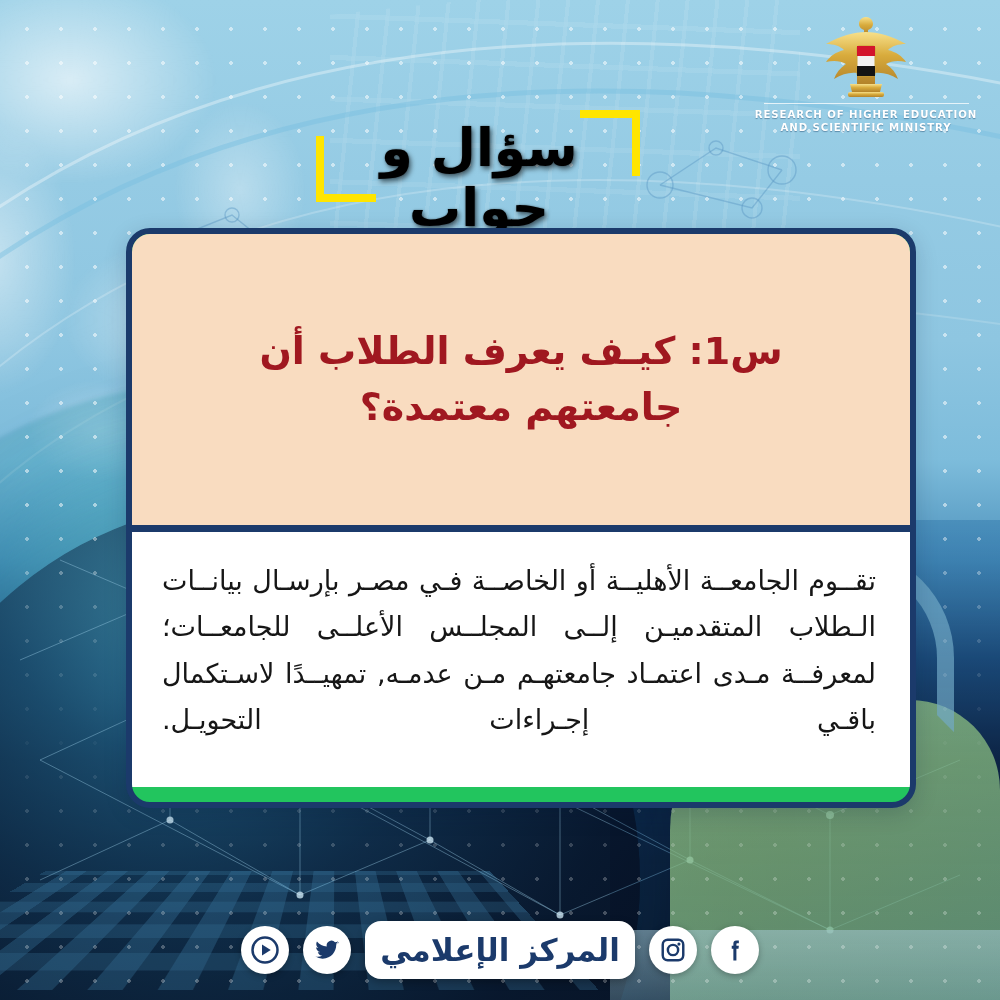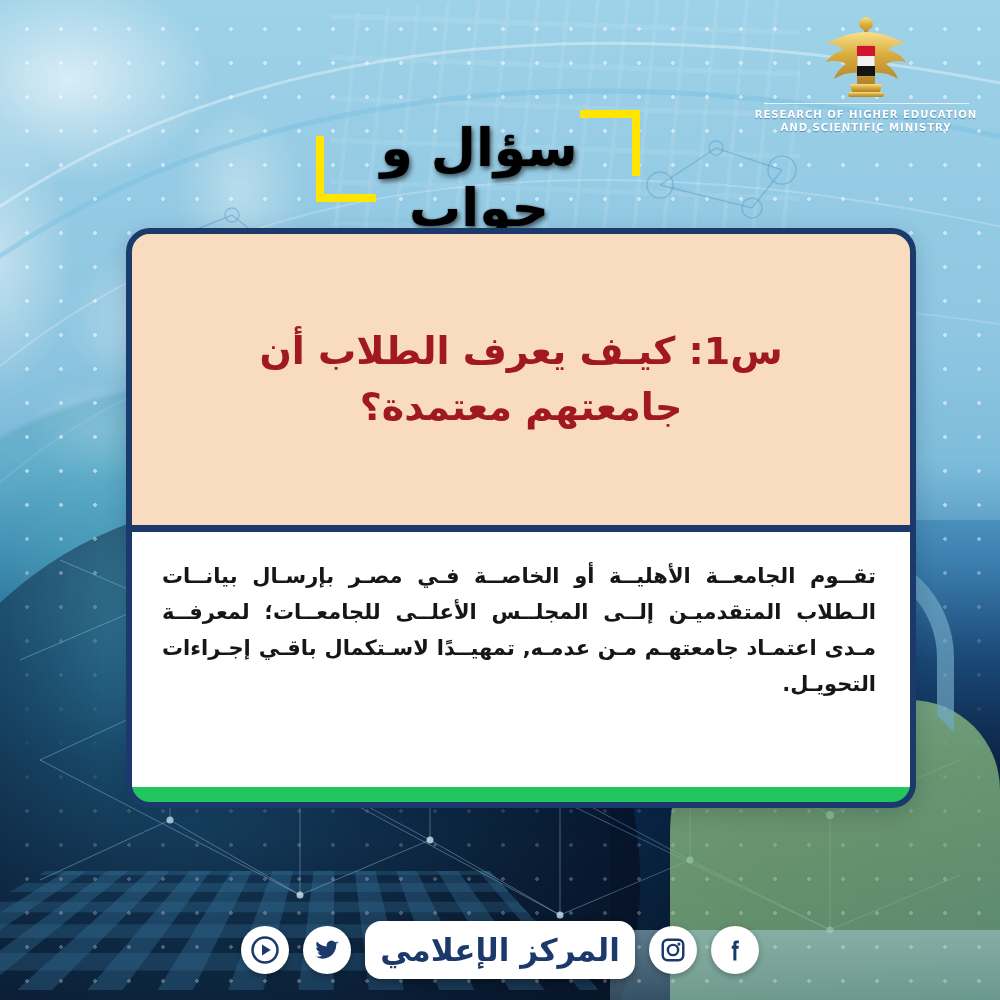--- a/index.html
+++ b/index.html
@@ -245,22 +245,22 @@
     text-align: center;
     direction: rtl;
   }
   .a-zone {
     height: 255px;
     padding: 26px 34px 0 30px;
     box-sizing: border-box;
     background: #ffffff;
   }
   .a-text {
-    font-size: 21px;
-    font-weight: 700;
+    font-size: 27px;
+    font-weight: 400;
     line-height: 1.72;
     color: #161616;
     text-align: justify;
     text-align-last: justify;
     direction: rtl;
   }
 
   
   .footer {
     position: absolute;

